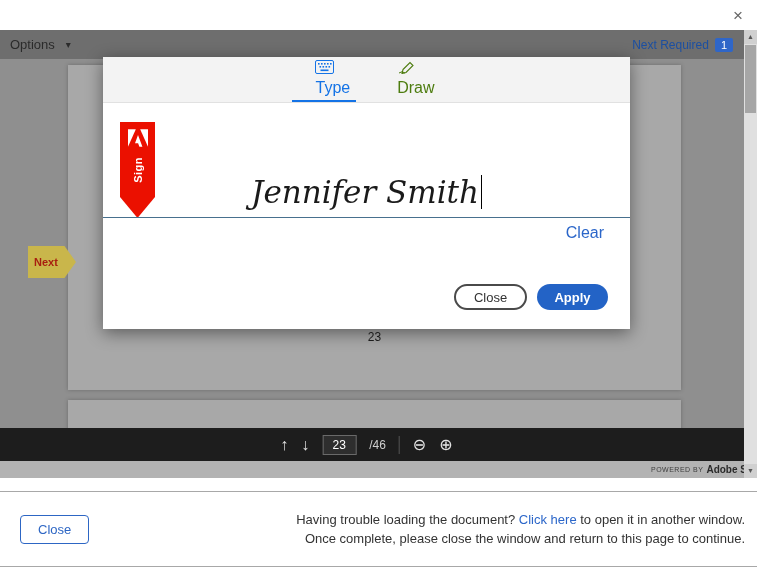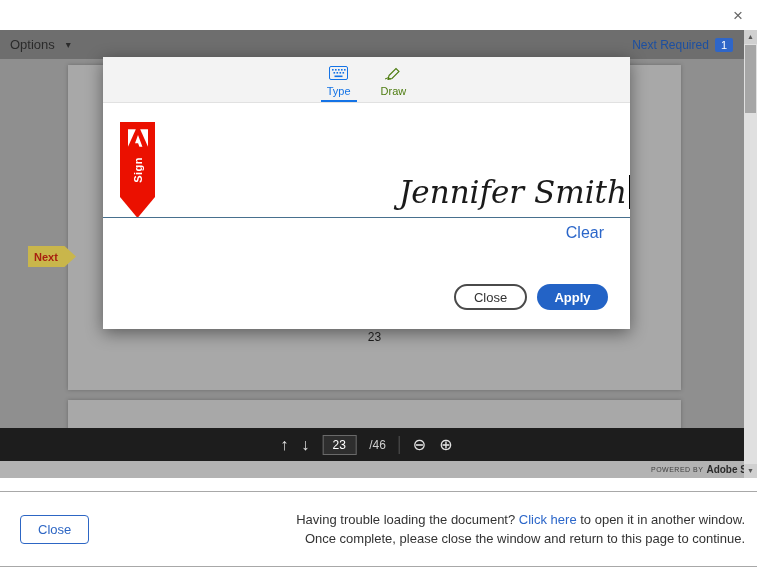--- a/index.html
+++ b/index.html
@@ -23,42 +23,42 @@
   .next-req .nr-label { font-size:12px; color:#1c4fa1; cursor:pointer; }
   .next-req .nr-badge { background:#2f66c8; color:#fff; font-size:11px; padding:1px 6px; border-radius:2px; }
   
   .doc-area { position:absolute; left:0; top:59px; width:757px; height:369px;
     background:#8f8f8f; overflow:hidden; }
   .page { position:absolute; left:68px; width:613px; background:#a8a8a8; box-shadow:0 0 4px rgba(0,0,0,.25); }
   .page1 { top:6px; height:325px; }
   .page2 { top:341px; height:40px; }
   .page-num { position:absolute; left:68px; width:613px; top:271px; text-align:center;
     font-size:12px; color:#1f1f1f; }
-  .next-arrow { position:absolute; left:28px; top:187px; width:48px; height:21px;
+  .next-arrow { position:absolute; left:28px; top:187px; width:48px; height:32px;
     background:#c9b64b; clip-path:polygon(0 0,76% 0,100% 50%,76% 100%,0 100%);
     display:flex; align-items:center; padding-left:6px; cursor:pointer; }
   .next-arrow span { font-size:11px; font-weight:bold; color:#a81f10; }
   
   .modal { position:absolute; left:103px; top:57px; width:527px; height:272px;
     background:#fff; box-shadow:0 4px 16px rgba(0,0,0,.45); z-index:30; }
   .modal-header { height:46px; background:#f3f3f3; border-bottom:1px solid #e1e1e1;
     display:flex; justify-content:center; align-items:flex-end; gap:18px; }
   .tab { display:flex; flex-direction:column; align-items:center; gap:1px;
     padding:4px 6px 3px 6px; cursor:pointer; color:#4d7c0f; border-bottom:2px solid transparent; }
-  .tab .tab-label { font-size:11px; }
+  .tab .tab-label { font-size:16px;margin-left:17px; }
   .tab.active { color:#1473e6; border-bottom-color:#1473e6; }
   .modal-body { position:relative; height:225px; }
   .ribbon { position:absolute; left:17px; top:19px; width:35px; height:96px; background:#eb1000;
     clip-path:polygon(0 0,100% 0,100% 78%,50% 100%,0 78%);
     display:flex; flex-direction:column; align-items:center; padding-top:7px; }
   .ribbon .adobe-logo { flex:0 0 auto; }
   .ribbon .ribbon-label { margin-top:6px; writing-mode:vertical-rl; transform:rotate(180deg);
     color:#fff; font-size:11px; font-weight:bold; letter-spacing:.5px; }
   .sig-line { position:absolute; left:0; right:0; top:114px; border-top:1px solid #47708e; }
-  .sig-text { position:absolute; left:0; right:0; top:71px; text-align:right;
+  .sig-text { position:absolute; left:0; right:0; top:71px; text-align:center;
     font-family:"DejaVu Serif", serif; font-style:italic; font-size:31px; color:#1a1a1a; white-space:nowrap; }
   .sig-cursor { display:inline-block; width:1px; height:34px; background:#000; vertical-align:-6px; margin-left:2px; }
   .clear-link { position:absolute; right:26px; top:121px; font-size:16px; color:#2b66c9; cursor:pointer; }
   .modal-btns { position:absolute; right:22px; top:181px; display:flex; gap:10px; }
   .btn-close { width:73px; height:26px; border-radius:13px; background:#fff; border:2px solid #4a4a4a;
     font-size:13px; color:#333; font-family:inherit; cursor:pointer; }
   .btn-apply { width:71px; height:26px; border-radius:13px; background:#2363c6; border:none;
     font-size:13px; color:#fff; font-weight:bold; font-family:inherit; cursor:pointer; }
   
   .black-bar { position:absolute; left:0; top:428px; width:757px; height:33px; background:#1d1d1d; }

